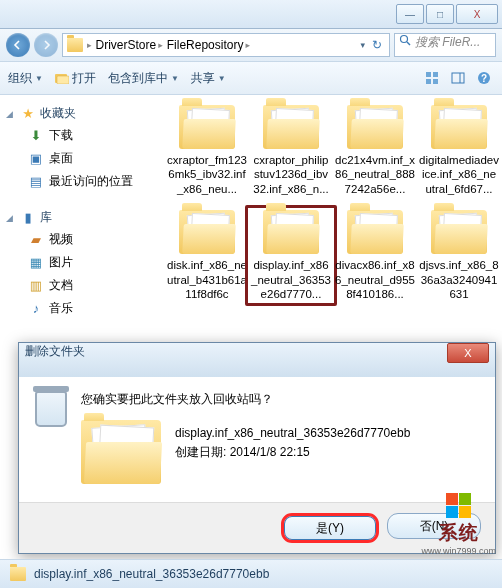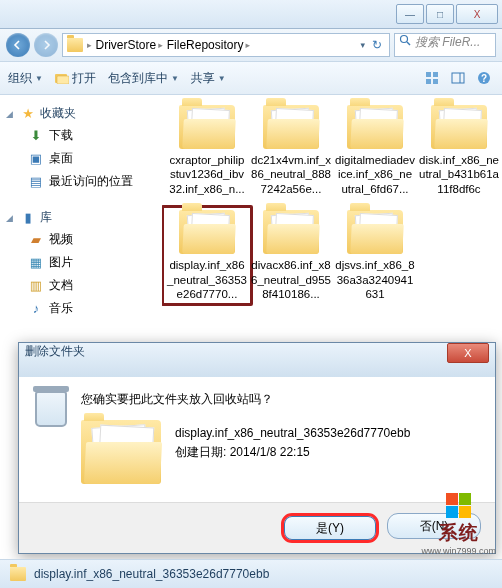--- a/index.html
+++ b/index.html
@@ -232,20 +232,29 @@
 
   <div class="content">
     <div class="grid">
       <div class="fitem">
           <div class="folder">
             <div class="back"></div>
             <div class="sheet"></div>
             <div class="sheet sheet2"></div>
             <div class="front"></div>
           </div>
+          <div class="flabel">cxraptor_fm1236mk5_ibv32.inf_x86_neu...</div>
+        </div>
+      <div class="fitem">
+          <div class="folder">
+            <div class="back"></div>
+            <div class="sheet"></div>
+            <div class="sheet sheet2"></div>
+            <div class="front"></div>
+          </div>
           <div class="flabel">cxraptor_philipstuv1236d_ibv32.inf_x86_n...</div>
         </div>
       <div class="fitem">
           <div class="folder">
             <div class="back"></div>
             <div class="sheet"></div>
             <div class="sheet sheet2"></div>
             <div class="front"></div>
           </div>
           <div class="flabel">dc21x4vm.inf_x86_neutral_8887242a56e...</div>

